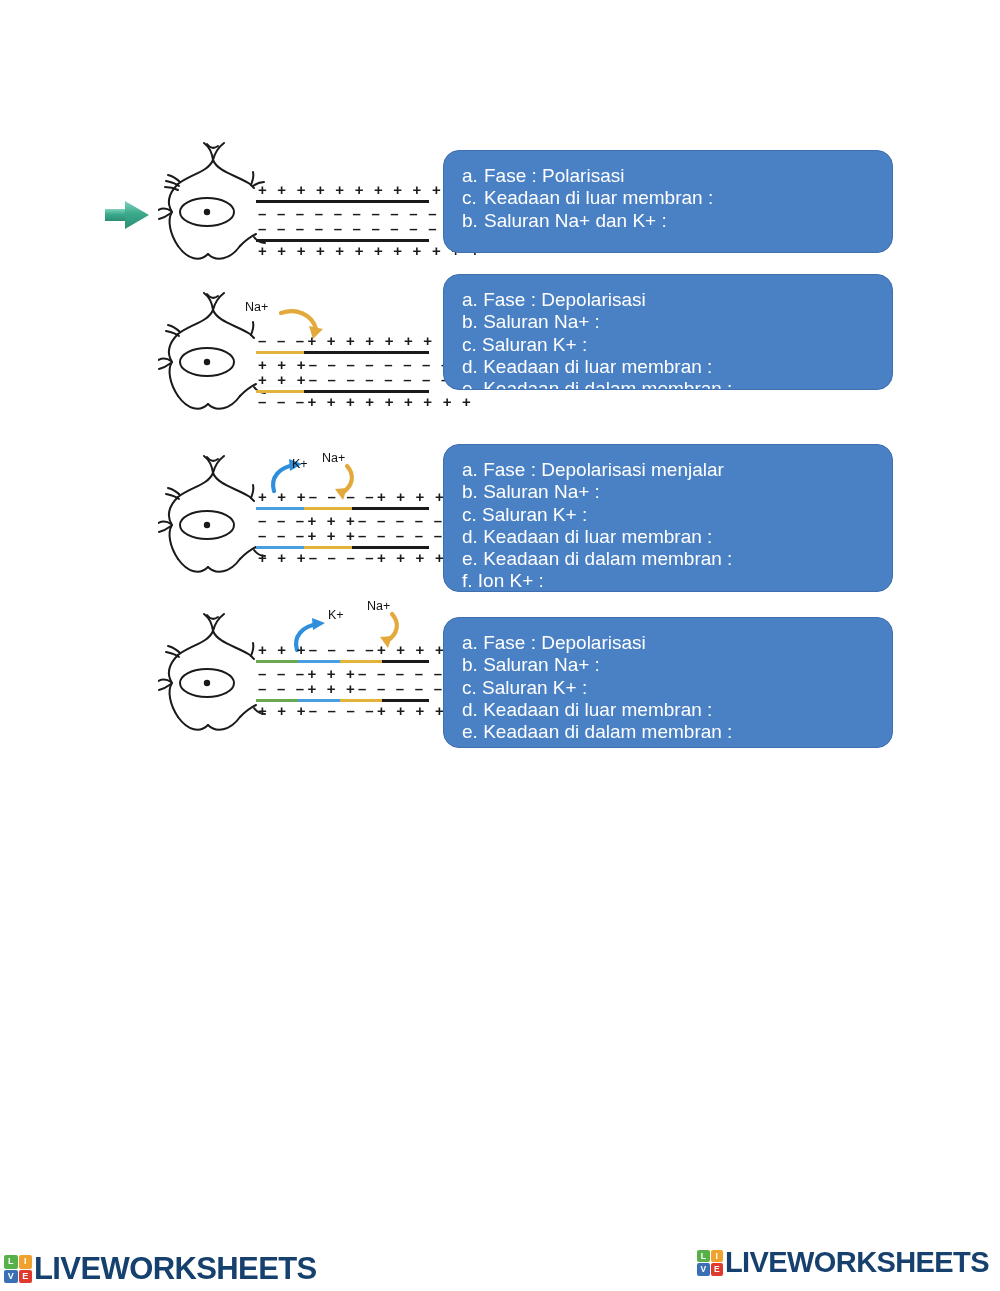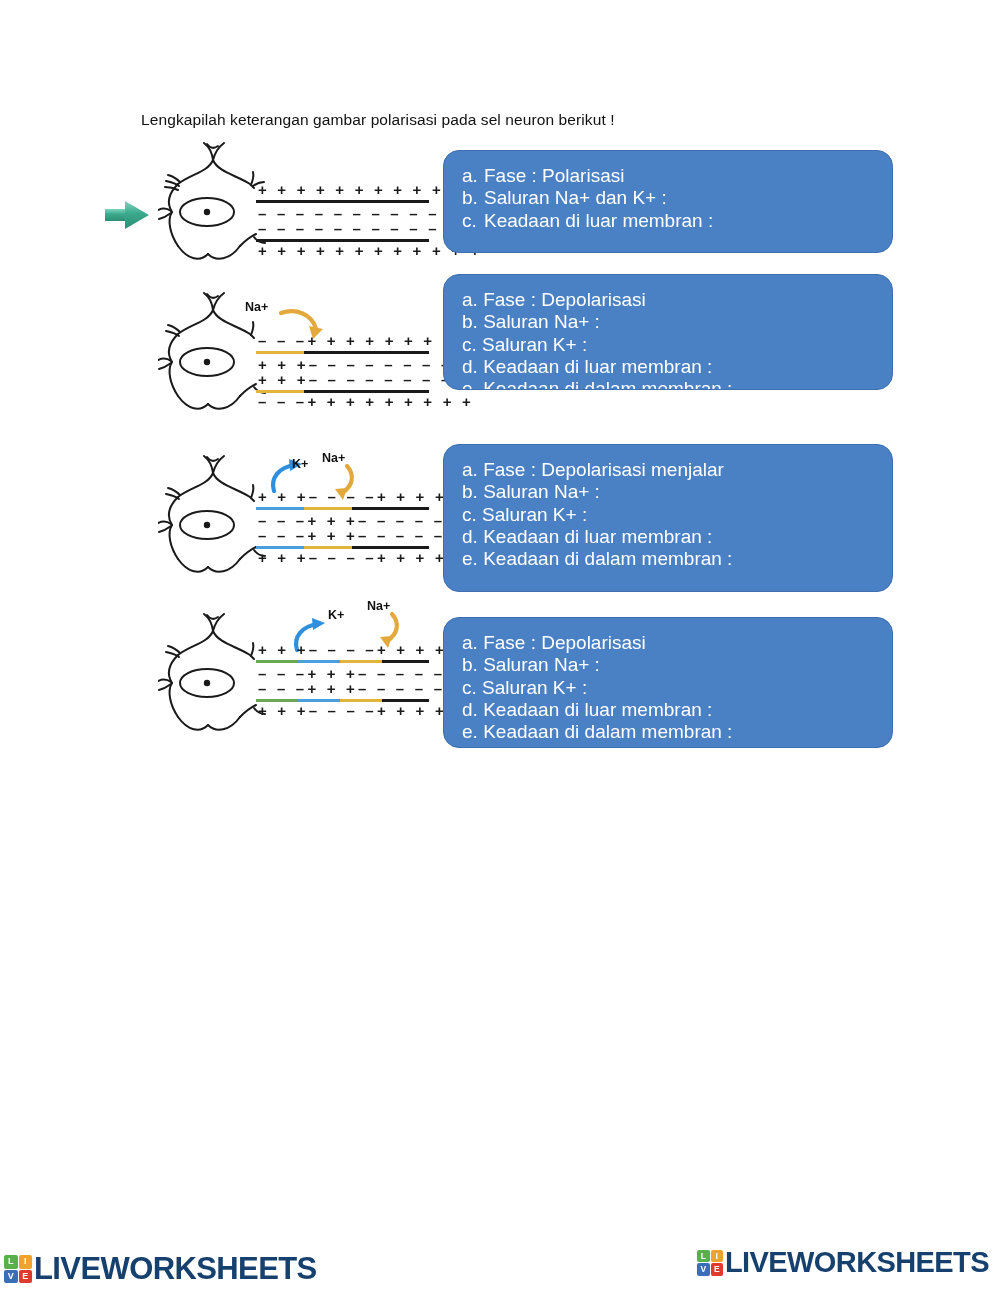--- a/index.html
+++ b/index.html
@@ -55,21 +55,21 @@
     letter-spacing:0px;
   }
   .seg{display:inline-block;}
   
   .mem{position:absolute;height:3px;display:flex;}
   .mem i{display:block;height:100%;}
 
   
   .ionlabel{
     position:absolute;
-    font-size:12.5px;font-weight:bold;color:#111111;
+    font-size:12.5px;font-weight:normal;color:#111111;
     white-space:nowrap;
   }
 
   
   #greenarrow{position:absolute;left:103px;top:198px;}
 
   
   .brand{position:absolute;display:flex;align-items:center;}
   .brand .cubes{
     display:grid;grid-template-columns:repeat(2,1fr);grid-template-rows:repeat(2,1fr);
@@ -91,21 +91,20 @@
   #brand-right{left:697px;top:1246px;}
   #brand-right .cubes{width:26px;height:26px;}
   #brand-right .cubes span{font-size:8.5px;}
   #brand-right .word{font-size:29px;}
 </style>
 </head>
 <body>
 
 <div id="sheet">
 
-  <div id="prompt">Lengkapilah keterangan gambar polarisasi pada sel neuron berikut !</div>
 
   <div id="greenarrow">
     <svg width="48" height="34" viewBox="0 0 48 34">
       <defs>
         <linearGradient id="ga" x1="0" y1="0" x2="0" y2="1">
           <stop offset="0" stop-color="#7fd3bd"></stop>
           <stop offset="0.45" stop-color="#3aa98c"></stop>
           <stop offset="1" stop-color="#2d8d74"></stop>
         </linearGradient>
       </defs>
@@ -163,22 +162,22 @@
   <div class="mem" style="left:256px;top:239px;width:173px;">
     <i style="width:173px;background:#1a1a1a;"></i>
   </div>
   <div class="charges" style="left:258px;top:242px;font-size:15px;">
     <span class="seg" style="color:#1a1a1a;letter-spacing:3.2px;">+ + + + + + + + + + + +</span>
   </div>
 
   <div class="ansbox spaced" style="left:443px;top:150px;width:450px;height:103px;">
     <ul style="margin:14px 0 0 18px;">
       <li><span class="lbl">a.</span><span>Fase : Polarisasi</span></li>
+      <li><span class="lbl">c.</span><span>Keadaan di luar membran :</span></li>
       <li><span class="lbl">b.</span><span>Saluran Na+ dan K+ :</span></li>
-      <li><span class="lbl">c.</span><span>Keadaan di luar membran :</span></li>
     </ul>
   </div>
 
   <div class="neuron" style="left:158px;top:292px;">
     <svg width="110" height="135" viewBox="0 0 110 135">
       <g fill="none" stroke="#1a1a1a" stroke-width="2" stroke-linecap="round">
         <path d="M55,18 C60,30 78,33 92,42 L96,46"></path>
         <path d="M55,18 C50,30 33,32 20,42"></path>
         <path d="M20,42 C10,52 9,62 14,70"></path>
         <path d="M14,70 C9,78 12,92 20,104"></path>
@@ -301,20 +300,21 @@
     <span class="seg" style="color:#1a1a1a;letter-spacing:3.2px;">+ + +</span><span class="seg" style="color:#1a1a1a;letter-spacing:3.2px;"> – – – –</span><span class="seg" style="color:#1a1a1a;letter-spacing:3.2px;"> + + + + +</span>
   </div>
 
   <div class="ansbox" style="left:443px;top:444px;width:450px;height:148px;">
     <ul style="margin:14px 1px 0 18px;">
       <li><span class="lbl">a.</span>&nbsp;<span>Fase : Depolarisasi menjalar</span></li>
       <li><span class="lbl">b.</span>&nbsp;<span>Saluran Na+  :</span></li>
       <li><span class="lbl">c.</span>&nbsp;<span>Saluran K+ :</span></li>
       <li><span class="lbl">d.</span>&nbsp;<span>Keadaan di luar membran :</span></li>
       <li><span class="lbl">e.</span>&nbsp;<span>Keadaan di dalam membran  :</span></li>
+      <li><span class="lbl">f.</span>&nbsp;<span>Ion K+ :</span></li>
     </ul>
   </div>
 
   <div class="neuron" style="left:158px;top:613px;">
     <svg width="110" height="135" viewBox="0 0 110 135">
       <g fill="none" stroke="#1a1a1a" stroke-width="2" stroke-linecap="round">
         <path d="M55,18 C60,30 78,33 92,42 L96,46"></path>
         <path d="M55,18 C50,30 33,32 20,42"></path>
         <path d="M20,42 C10,52 9,62 14,70"></path>
         <path d="M14,70 C9,78 12,92 20,104"></path>

